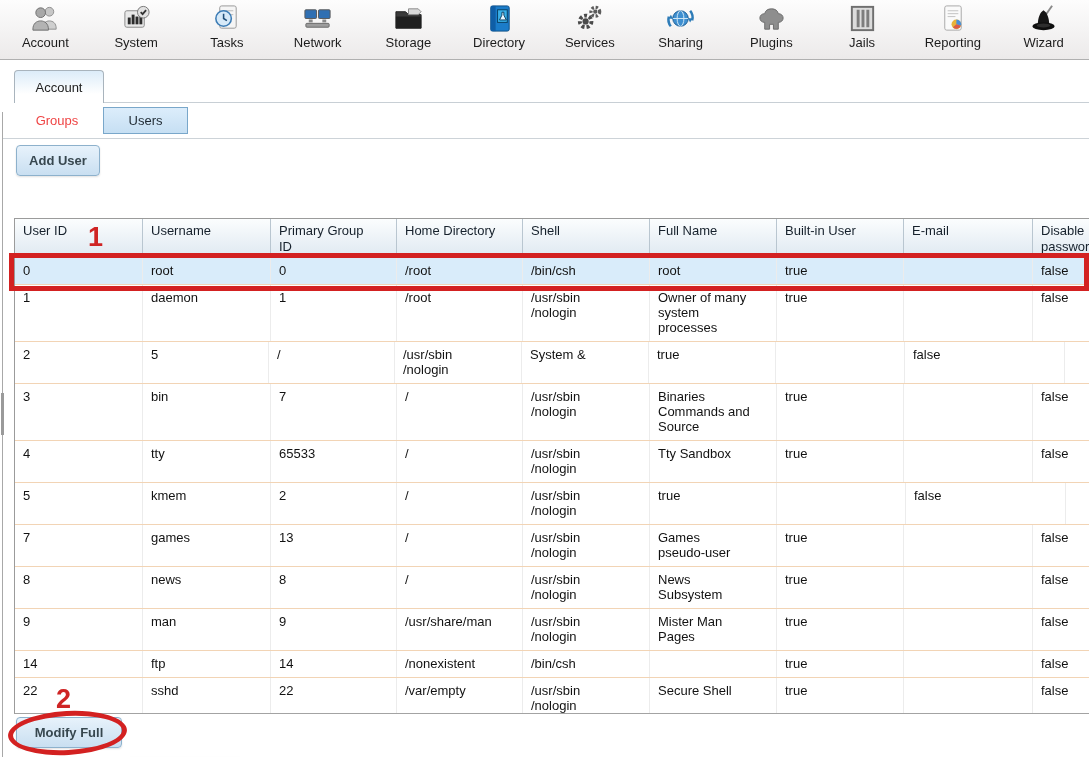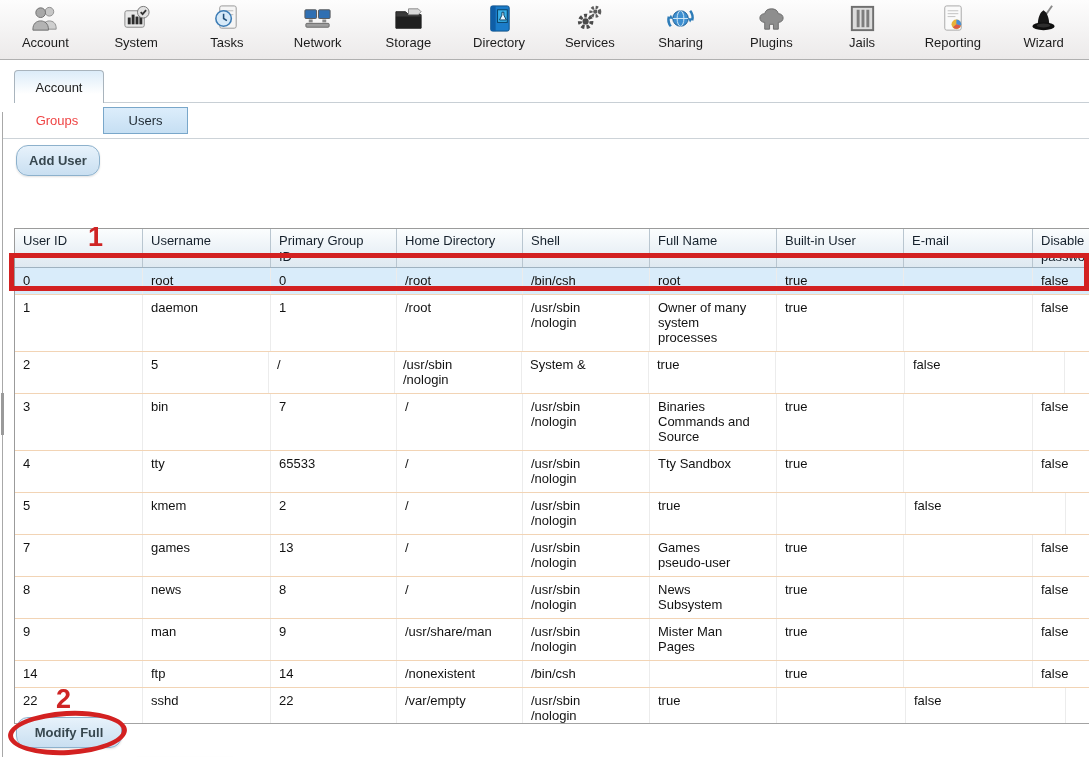--- a/index.html
+++ b/index.html
@@ -24,29 +24,29 @@
   .users-btn{position:absolute;left:103px;top:107px;width:85px;height:27px;box-sizing:border-box;
     background:linear-gradient(#dcedfb,#c6dff3);border:1px solid #79a7ca;border-radius:0;
     display:flex;align-items:center;justify-content:center;font-size:13px;color:#1f2a33;cursor:pointer;}
   .content-sep{position:absolute;left:3px;top:138px;width:1086px;height:1px;background:#cdd3d8;}
 
   .left-border{position:absolute;left:2px;top:112px;width:1px;height:645px;background:#a8a8a8;}
   .splitter-grip{position:absolute;left:1px;top:393px;width:3px;height:42px;background:#9a9a9a;cursor:col-resize;}
 
   
   .btn{position:absolute;box-sizing:border-box;height:31px;
-    background:linear-gradient(#e7f2fb,#c9dff1);border:1px solid #8db1cc;border-radius:12px;
+    background:linear-gradient(#e7f2fb,#c9dff1);border:1px solid #8db1cc;border-radius:4px;
     font-weight:bold;font-size:13px;color:#37474f;display:flex;align-items:center;justify-content:center;
     box-shadow:0 1px 2px rgba(0,0,0,.12);cursor:pointer;}
   .add-user-btn{left:16px;top:145px;width:84px;}
   .modify-btn{left:16px;top:717px;width:106px;}
   .change-btn{left:128px;top:717px;width:114px;margin-top:40px;}
 
   
-  .grid{position:absolute;left:14px;top:228px;width:1075px;height:494px;overflow:hidden;
+  .grid{position:absolute;left:14px;top:218px;width:1075px;height:494px;overflow:hidden;
     border-top:1px solid #9b9b9b;border-left:1px solid #9b9b9b;border-bottom:1px solid #a3a3a3;
     box-sizing:content-box;background:#14532d;}
   .grid-inner{width:1178px;}
   .thead{display:flex;width:1178px;height:39px;border-bottom:1px solid #9fb2c0;
     background:linear-gradient(#fbfdfe,#dfe9f1);box-sizing:border-box;}
   .th{box-sizing:border-box;padding:4px 8px;font-size:13px;line-height:16px;color:#16212c;
     border-right:1px solid #b9c6d0;white-space:pre-line;cursor:pointer;overflow:hidden;}
   .trow{display:flex;width:1178px;background:#fff;border-bottom:1px solid #f2d4b5;cursor:pointer;}
   .trow.selected{background:#d9ecfa;}
   .tcell{box-sizing:border-box;padding:5px 8px 6px;font-size:13px;line-height:15px;color:#121212;
@@ -364,20 +364,21 @@
             <div class="tcell c7"></div>
             <div class="tcell c8">false</div>
           </div>
           <div class="trow">
             <div class="tcell c0">22</div>
             <div class="tcell c1">sshd</div>
             <div class="tcell c2">22</div>
             <div class="tcell c3">/var/empty</div>
             <div class="tcell c4">/usr/sbin
 /nologin</div>
+            <div class="tcell c5">Secure Shell</div>
             <div class="tcell c6">true</div>
             <div class="tcell c7"></div>
             <div class="tcell c8">false</div>
           </div>
         </div>
     </div>
   </div>
 
   <div class="btn modify-btn">Modify Full</div>
   <div class="btn change-btn">Change E-mail</div>

